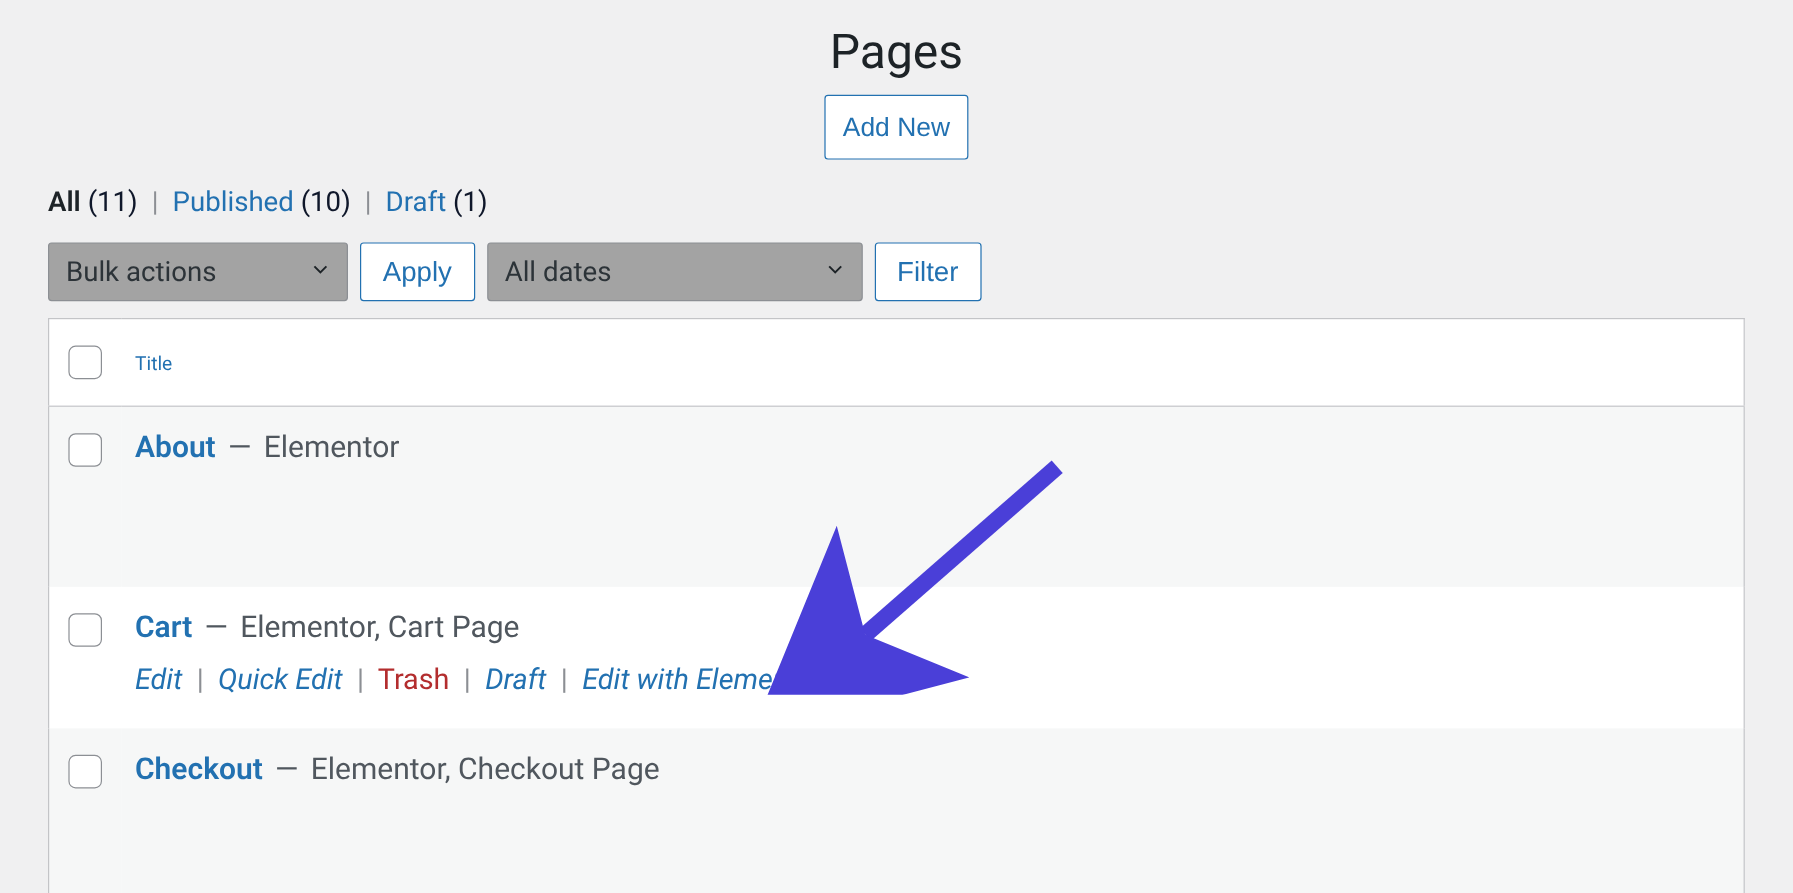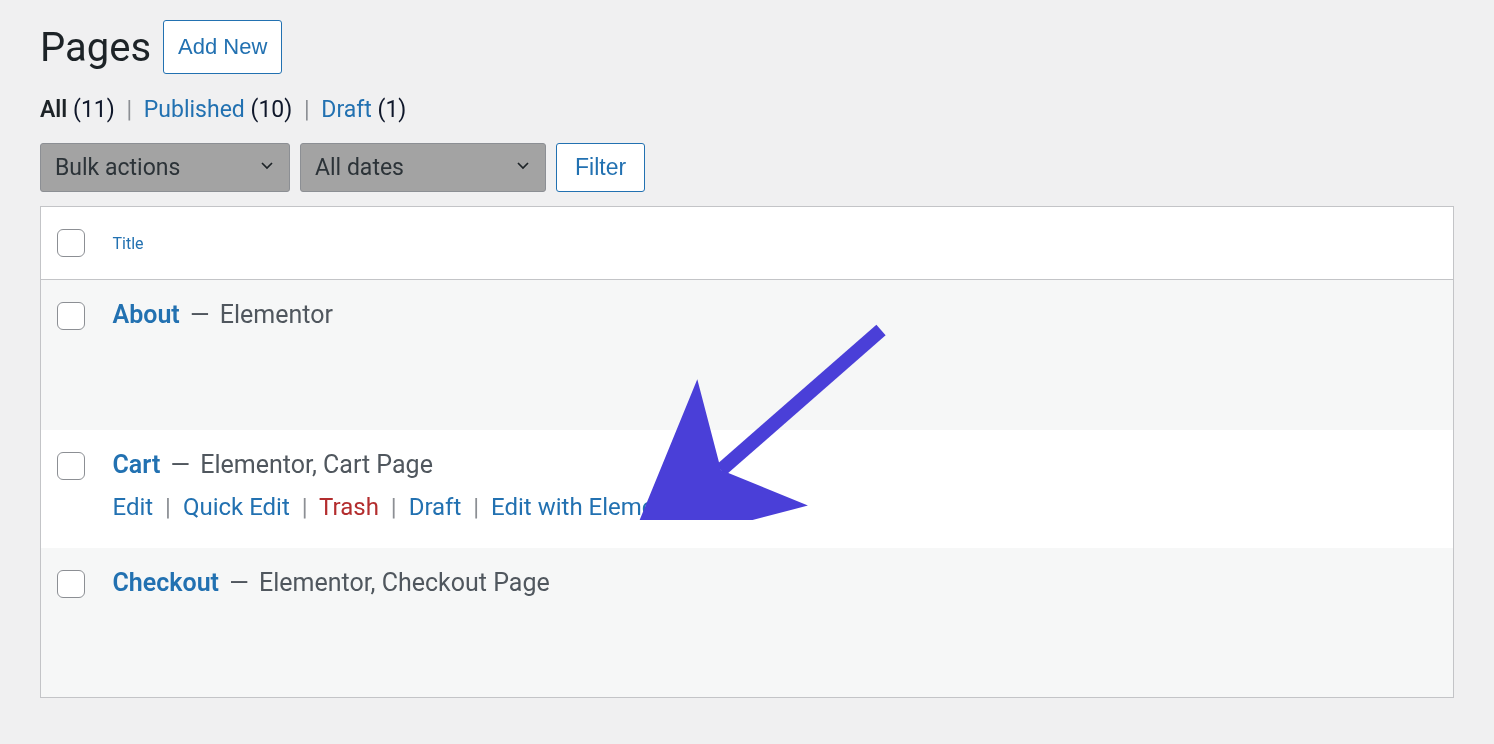--- a/index.html
+++ b/index.html
@@ -10,20 +10,21 @@
     body {
       font-family: -apple-system, BlinkMacSystemFont, "Segoe UI", Roboto, sans-serif;
       background: #f0f0f1;
       padding: 20px 40px;
     }
     .page-header {
       display: flex;
       align-items: center;
       gap: 12px;
       margin-bottom: 22px;
+      flex-direction: column;
     }
     .page-title {
       font-size: 40px;
       font-weight: 400;
       color: #1d2327;
     }
     .add-new-btn {
       border: 1px solid #2271b1;
       background: #fff;
       color: #2271b1;
@@ -86,21 +87,21 @@
     .btn-secondary {
       border: 1px solid #2271b1;
       background: #fff;
       color: #2271b1;
       padding: 10px 18px;
       font-size: 23px;
       cursor: pointer;
       border-radius: 3px;
     }
     .bulk-actions-select { width: 250px; }
-    .dates-select { width: 246px; }
+    .dates-select { width: 313px; }
     .table {
       width: 100%;
       border-collapse: collapse;
       border: 1px solid #c3c4c7;
       background: #fff;
     }
     .table-header-row {
       border-bottom: 1px solid #c3c4c7;
     }
     .table-header-row th {
@@ -159,21 +160,21 @@
       font-weight: 400;
     }
     .row-actions {
       margin-top: 14px;
       font-size: 24px;
       color: #8c8f94;
     }
     .row-actions a {
       text-decoration: none;
     }
-    .row-actions .act-link { color: #2271b1; }
+    .row-actions .act-link { color: #2271b1; font-style: italic; }
     .row-actions .act-trash { color: #b32d2e; text-align: center; }
     .row-actions .pipe { color: #8c8f94; margin: 0 6px; }
 
     .row-about { height: 150px; padding-left: 28px; }
     .row-cart { height: 118px; }
     .row-checkout { height: 150px; }
 
     .arrow-annotation {
       position: absolute;
       pointer-events: none;
@@ -206,20 +207,21 @@
 
 <div class="filters">
   <div class="select-control bulk-actions-select">
     <span>Bulk actions</span>
     <span class="chevron">
       <svg viewBox="0 0 24 24">
           <polyline points="6 9 12 15 18 9"></polyline>
         </svg>
     </span>
   </div>
+  <button class="btn-secondary">Apply</button>
   <div class="select-control dates-select">
     <span>All dates</span>
     <span class="chevron">
       <svg viewBox="0 0 24 24">
           <polyline points="6 9 12 15 18 9"></polyline>
         </svg>
     </span>
   </div>
   <button class="btn-secondary">Filter</button>
 </div>

